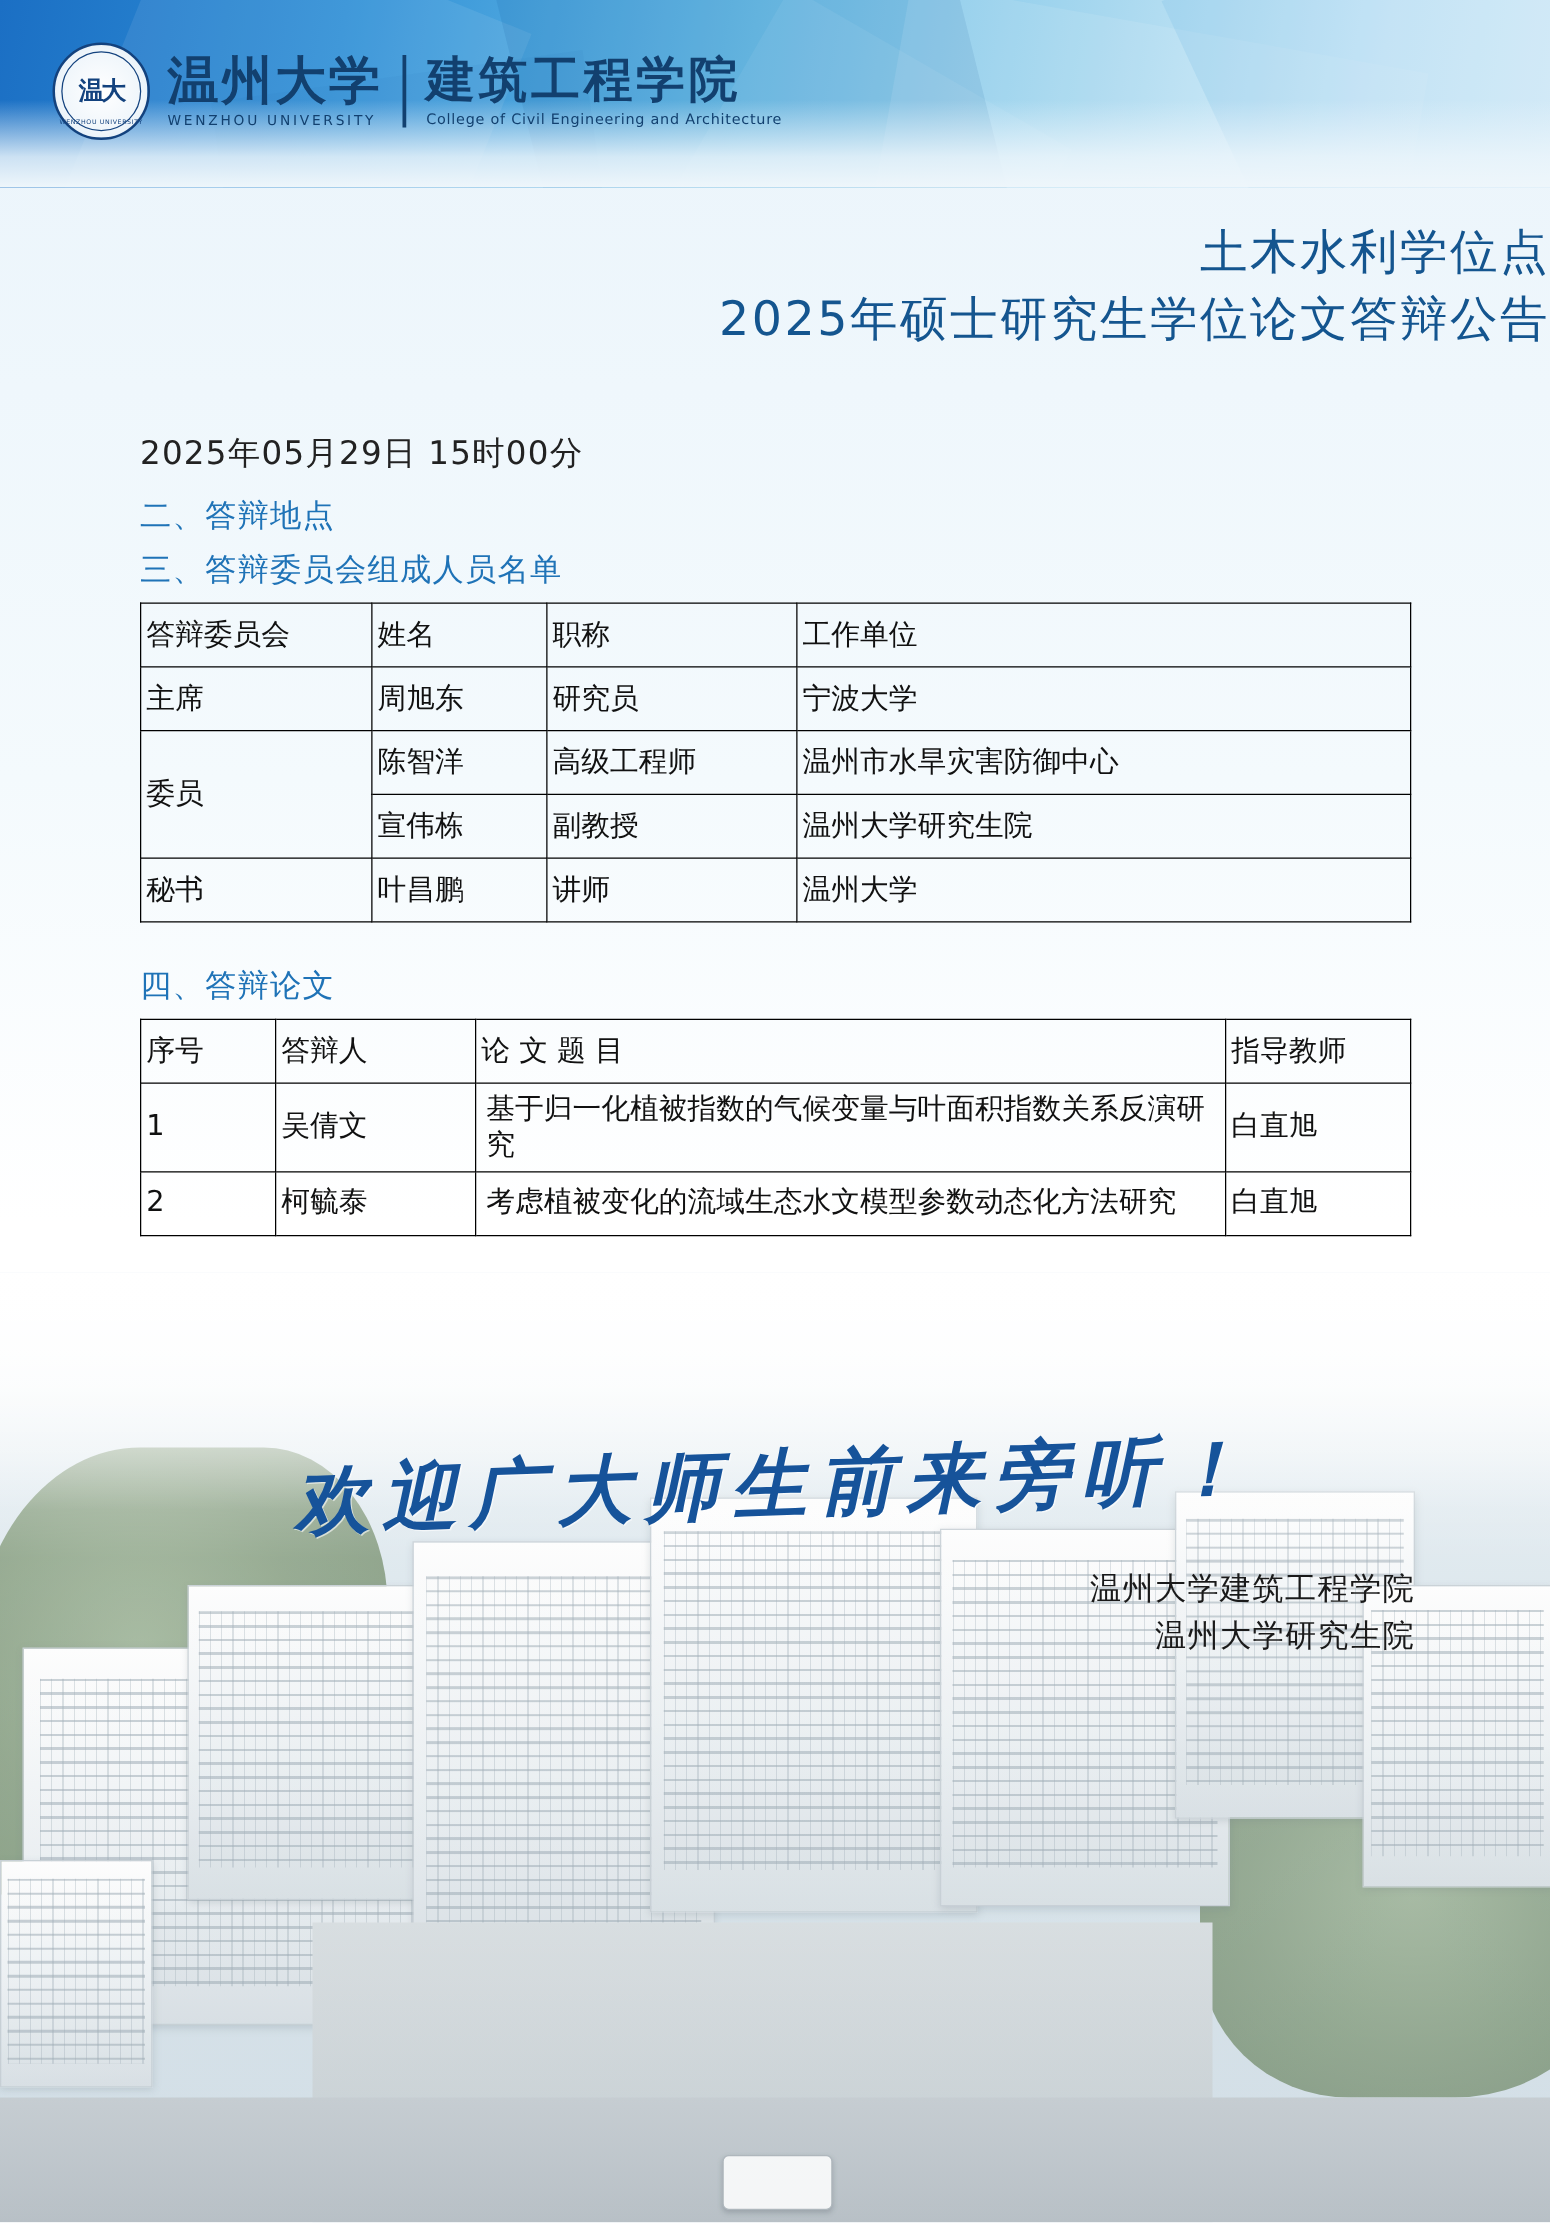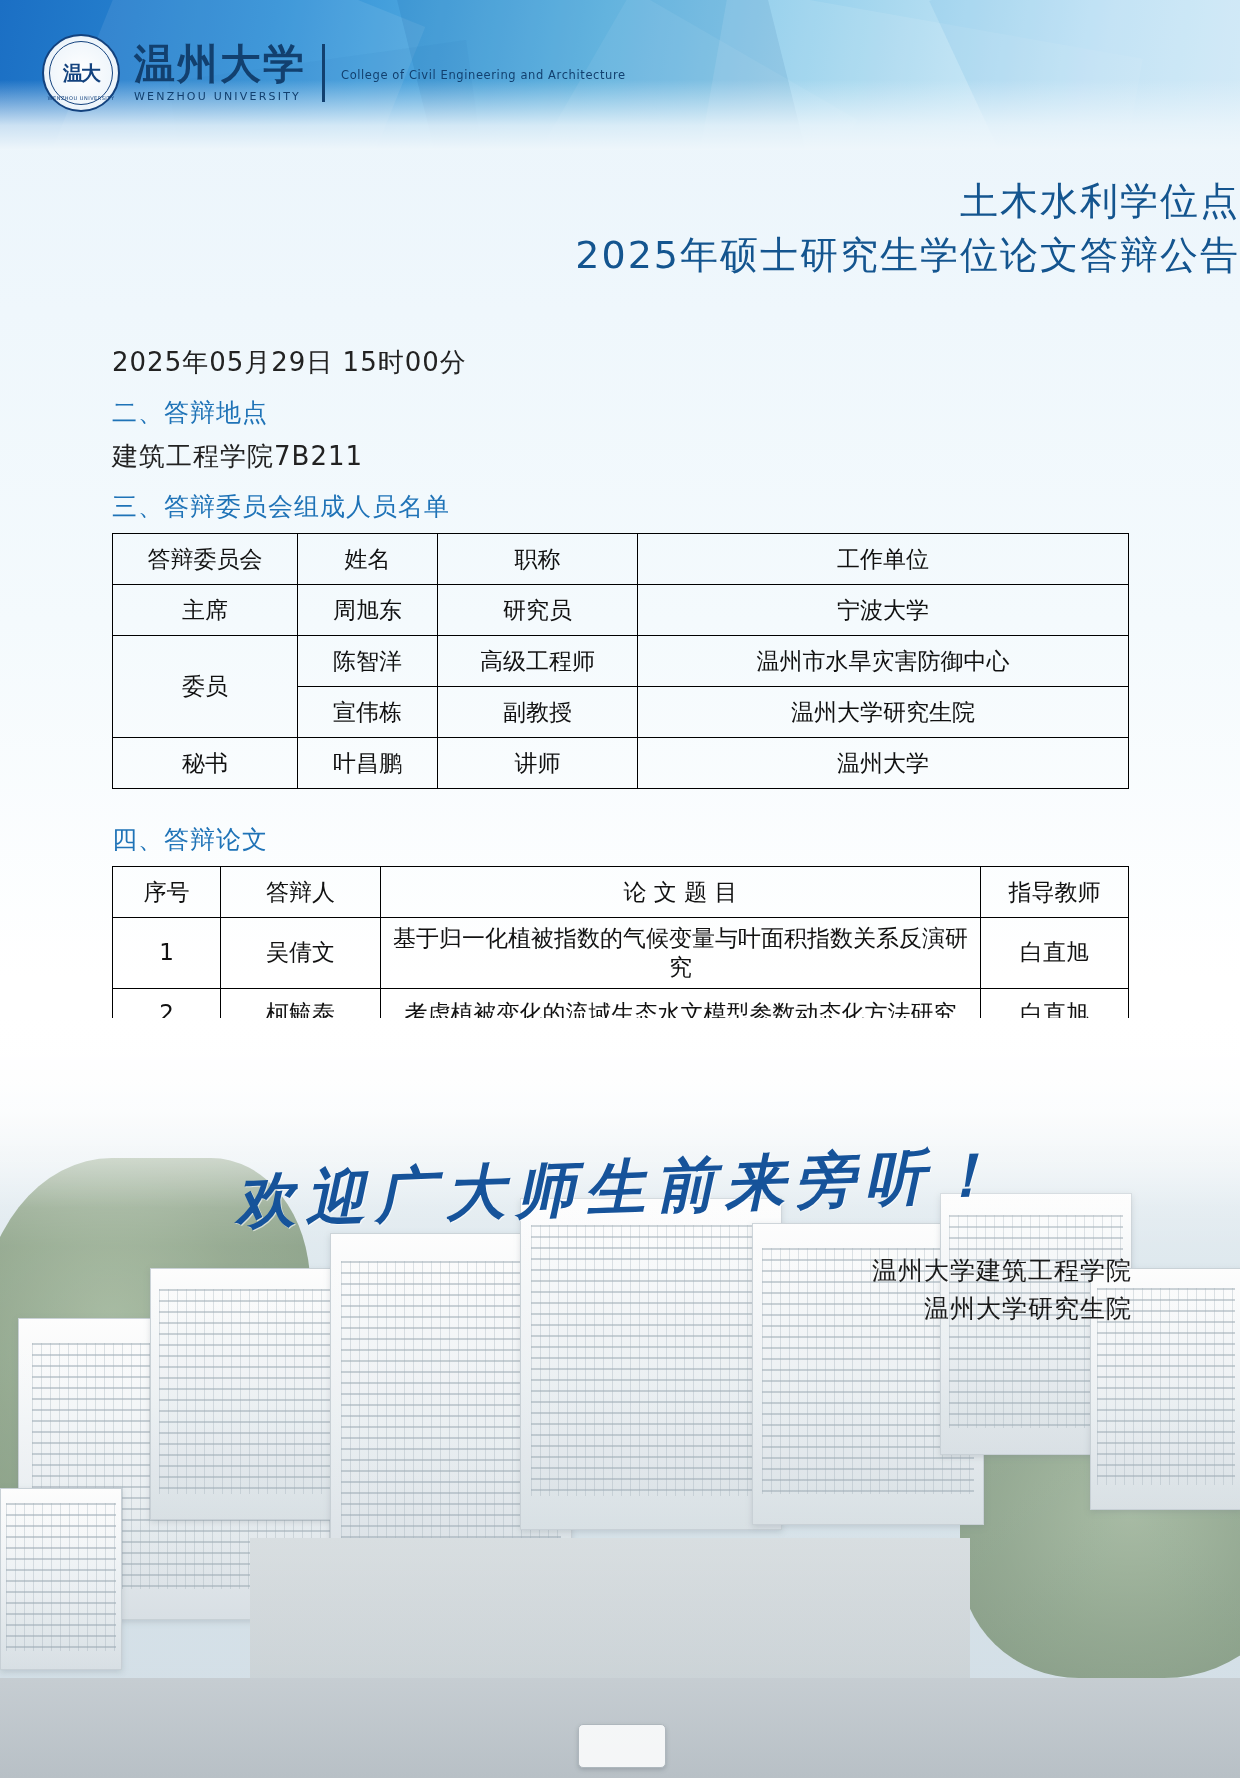--- a/index.html
+++ b/index.html
@@ -160,21 +160,21 @@
     letter-spacing: 1px;
   }
 
   table {
     border-collapse: collapse;
     width: 1016px;
     table-layout: fixed;
   }
   table td, table th {
     border: 1.6px solid #000000;
-    text-align: center;
+    text-align: left;
     font-size: 23px;
     color: #111111;
     font-weight: normal;
     padding: 6px 4px;
     line-height: 1.25;
   }
   #committee-table td { height: 38px; }
   #papers-table td { height: 38px; }
   .paper-title { padding-left: 8px; padding-right: 8px; }
 
@@ -307,35 +307,35 @@
     <div class="seal">
       <div class="seal-inner">温大</div>
       <div class="seal-ring-text">WENZHOU UNIVERSITY</div>
     </div>
     <div class="cn-name">
       <div class="zh">温州大学</div>
       <div class="en">WENZHOU UNIVERSITY</div>
     </div>
     <div class="divider-bar"></div>
     <div class="college-name">
+      <div class="zh">建筑工程学院</div>
       <div class="en">College of Civil Engineering and Architecture</div>
     </div>
   </div>
 
   <div class="title-wrap">
     <div class="title-line">土木水利学位点</div>
     <div class="title-line">2025年硕士研究生学位论文答辩公告</div>
   </div>
 
   <div class="body">
 
     <div class="section-text">2025年05月29日  15时00分</div>
 
     <div class="section-head">二、答辩地点</div>
-    <div class="section-text">建筑工程学院7B211</div>
 
     <div class="section-head">三、答辩委员会组成人员名单</div>
 
     <table id="committee-table">
       <colgroup>
         <col style="width:185px">
         <col style="width:140px">
         <col style="width:200px">
         <col style="width:491px">
       </colgroup>

